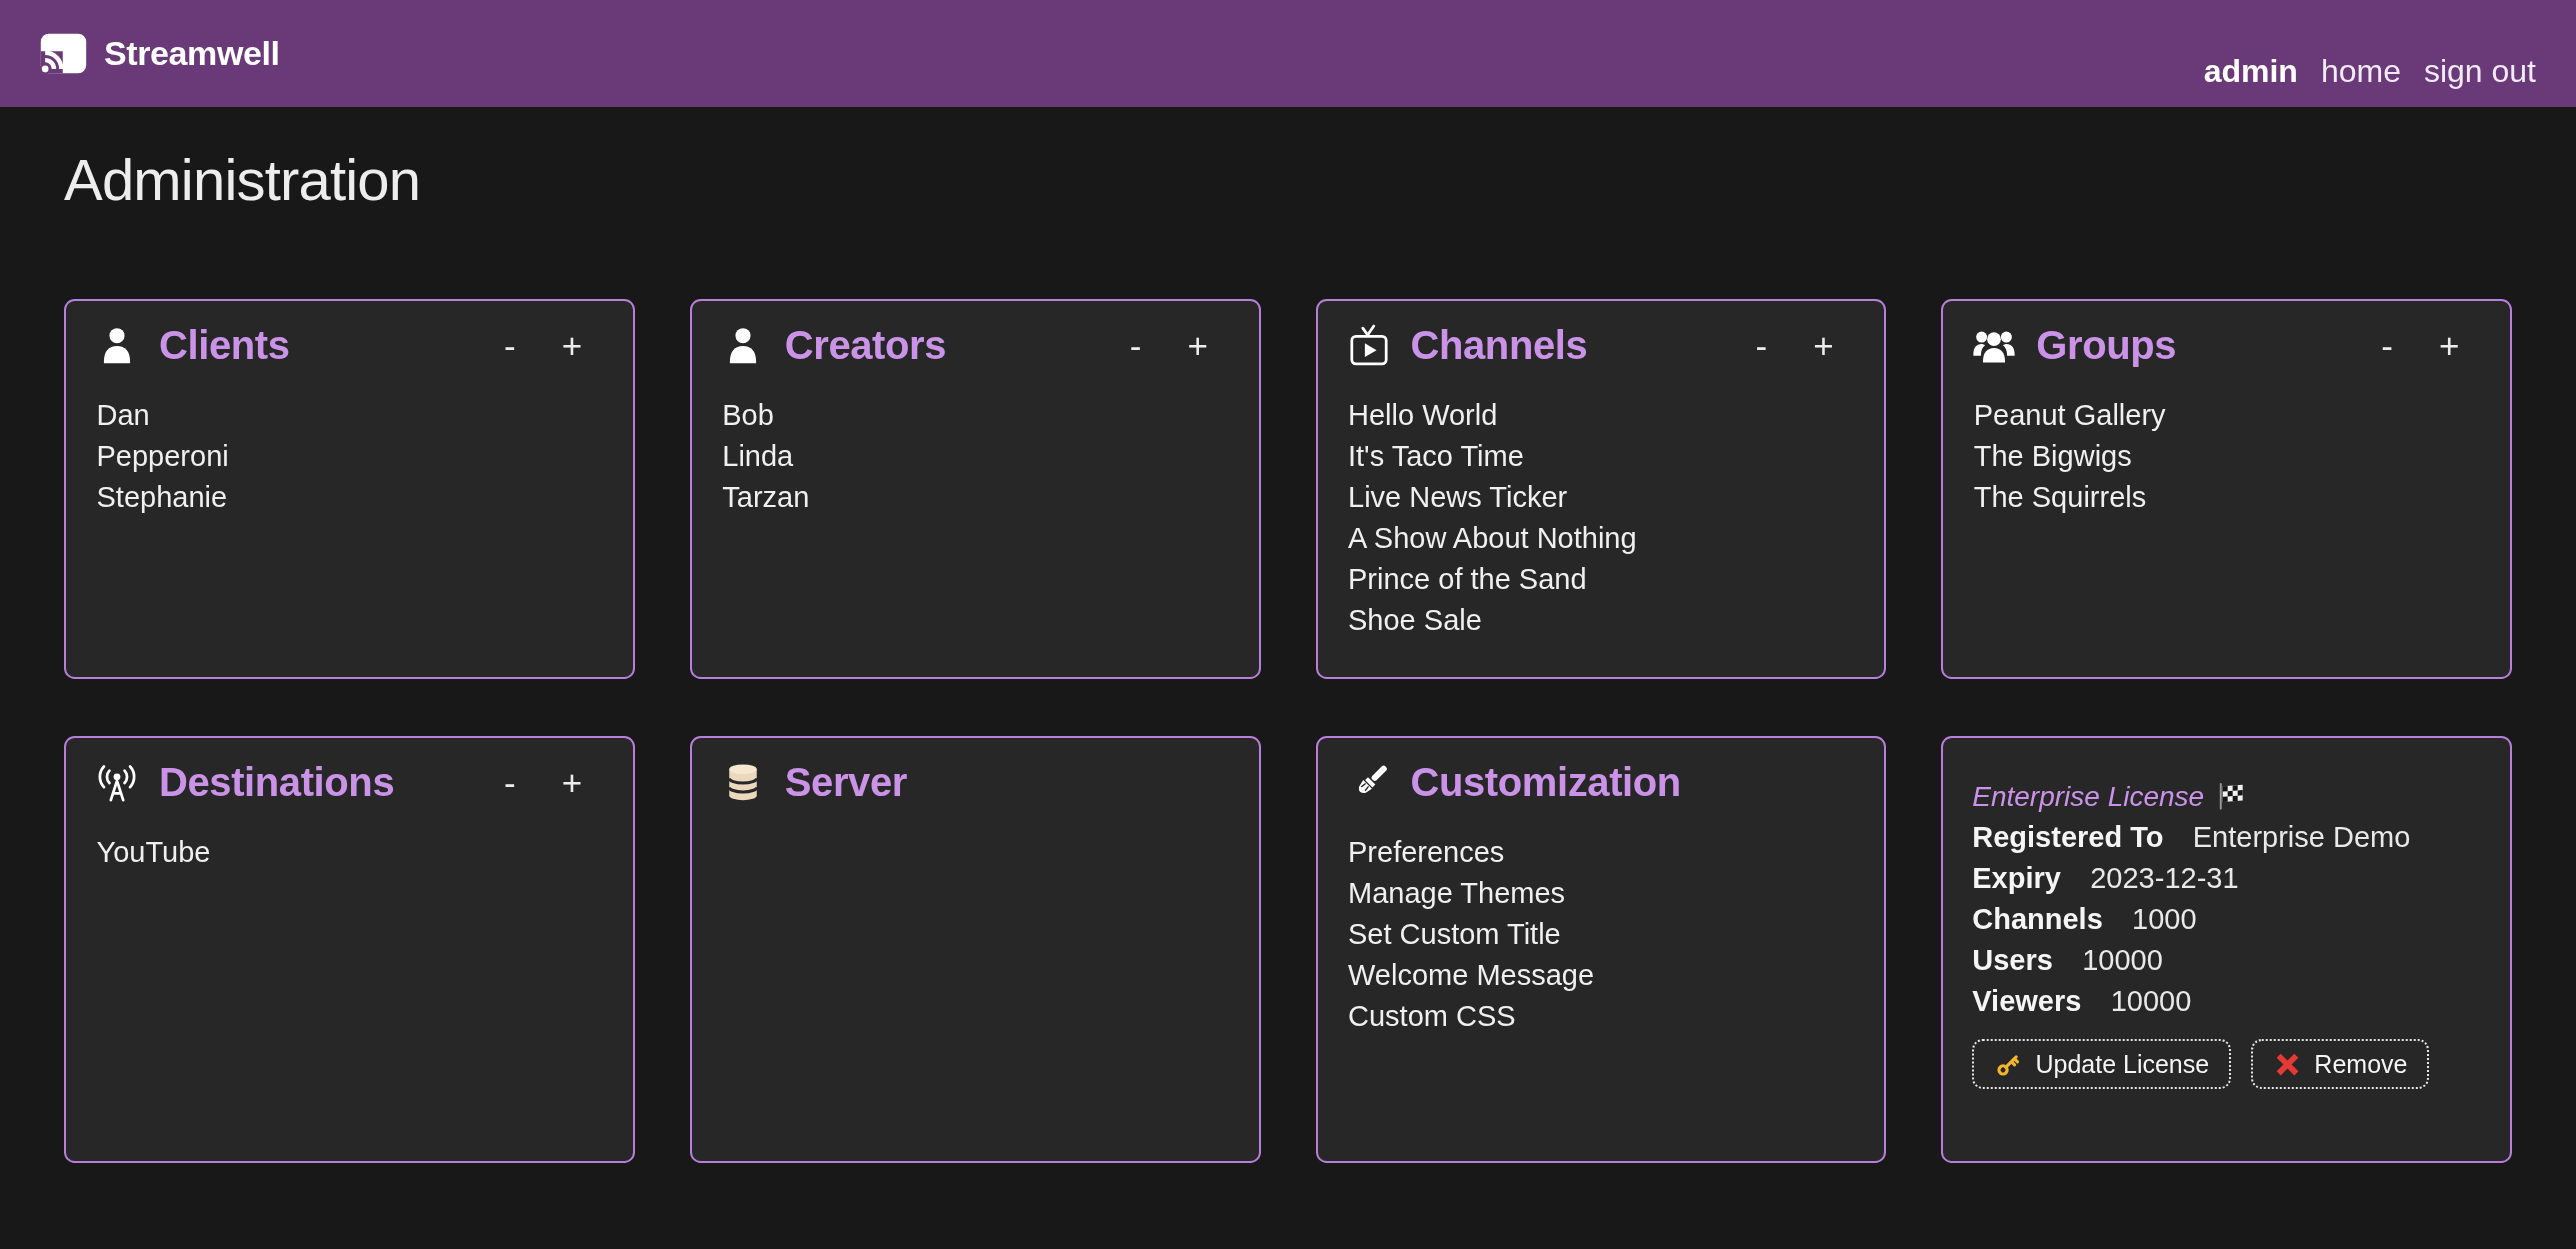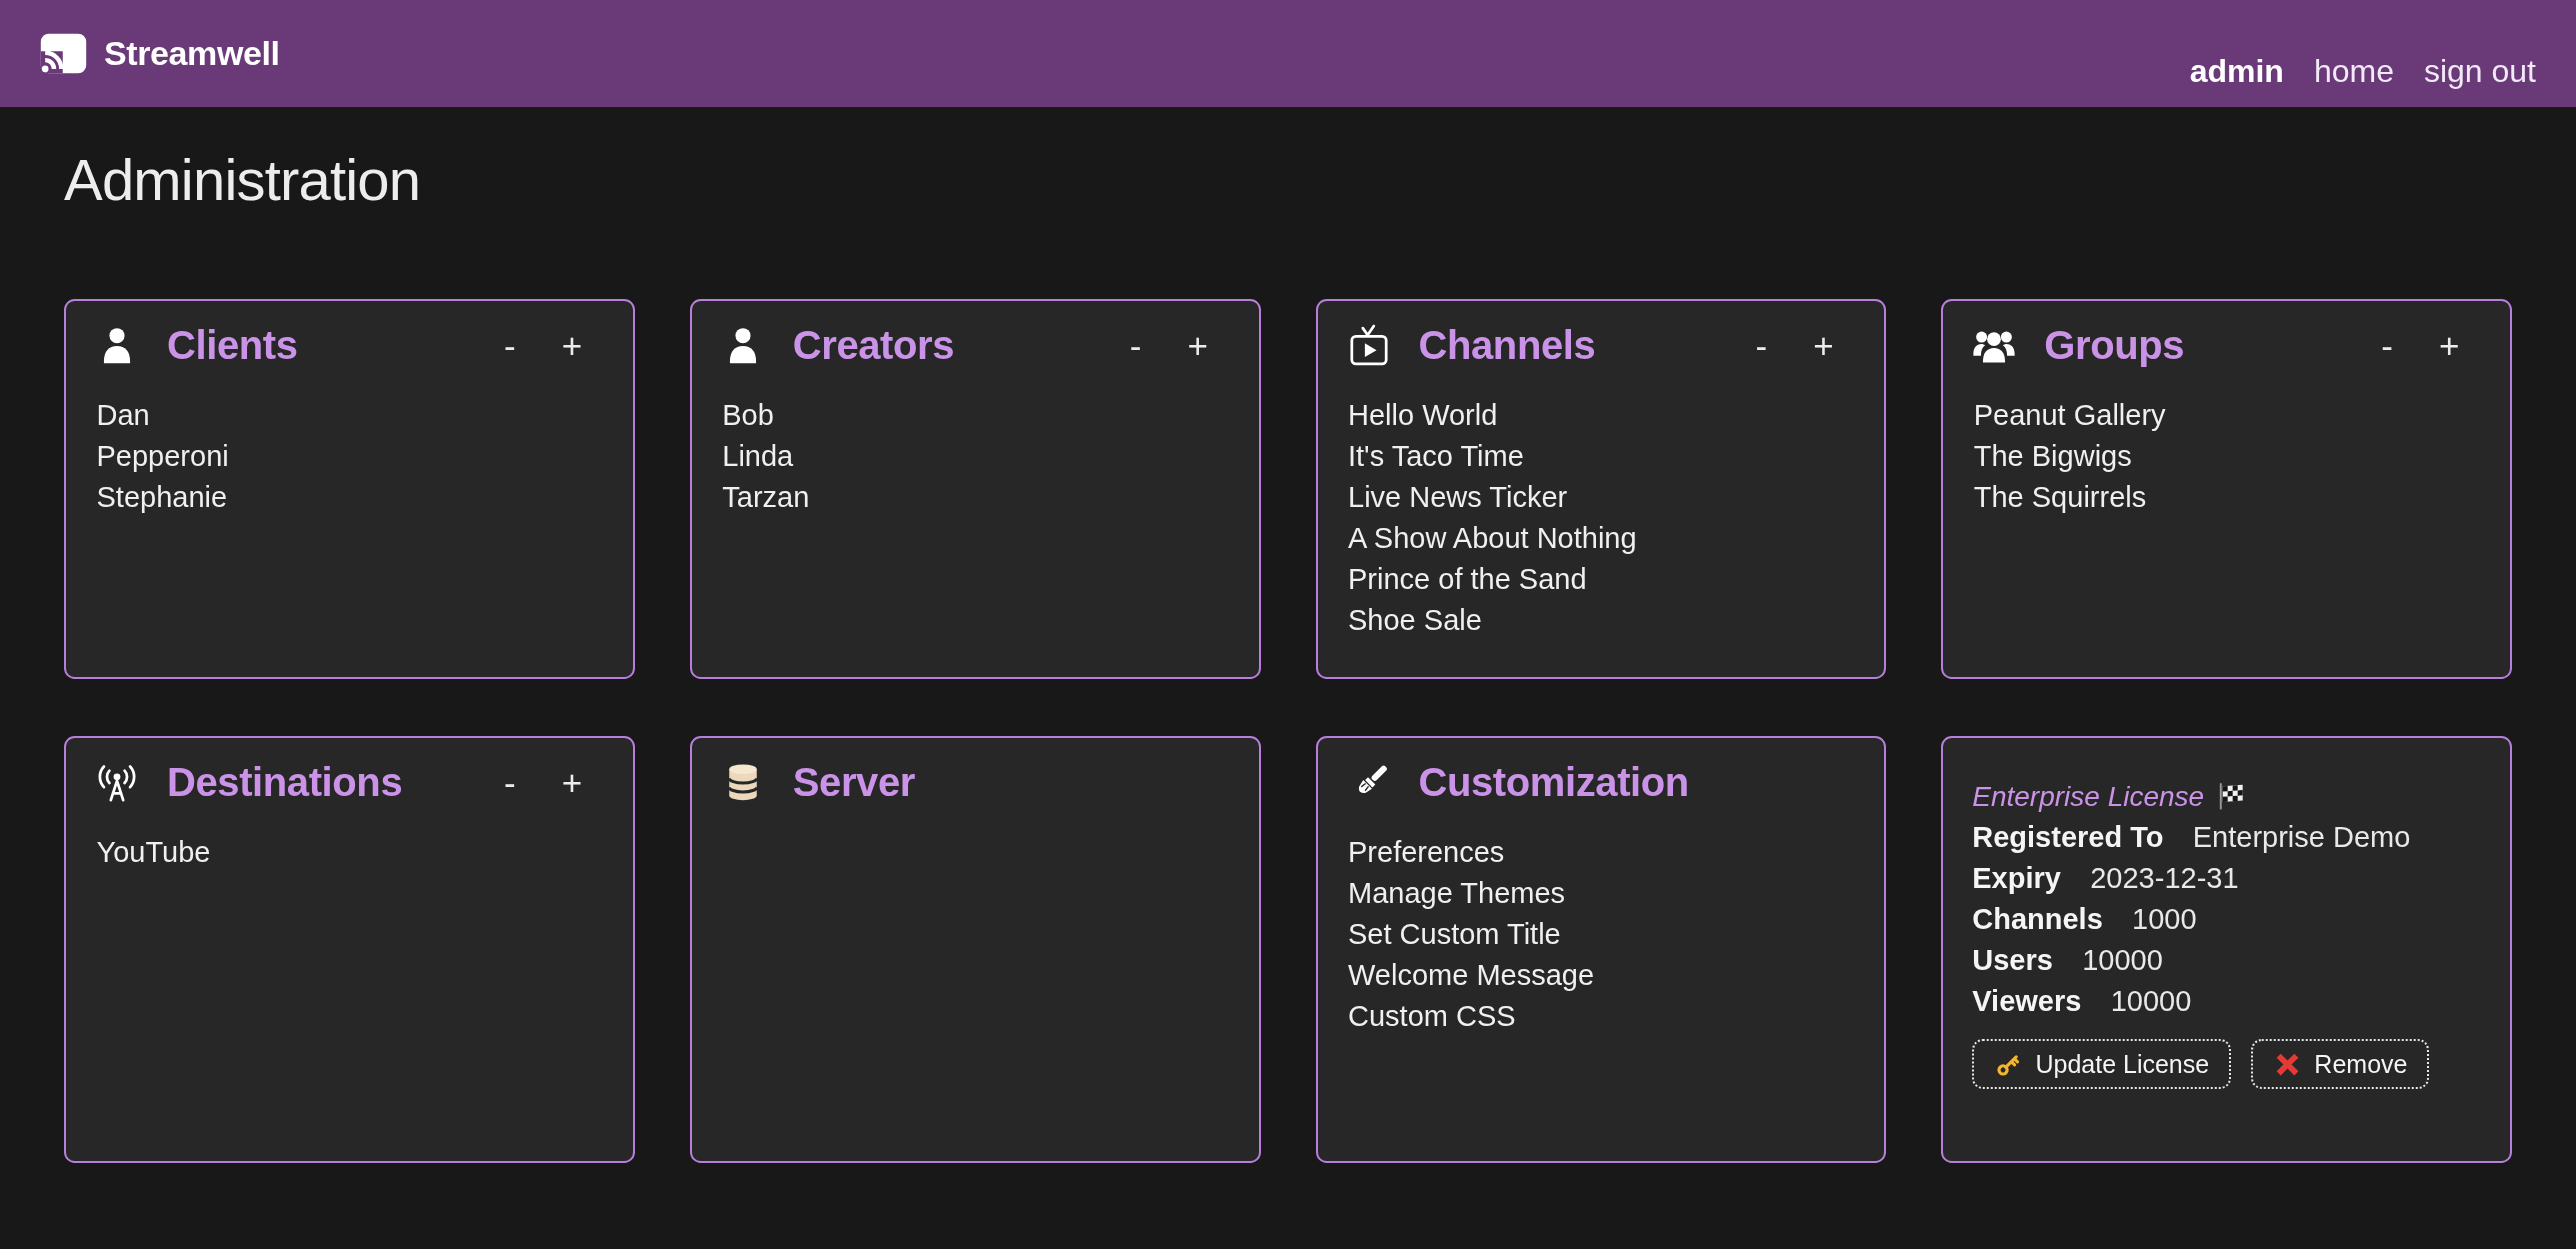--- a/index.html
+++ b/index.html
@@ -19,21 +19,21 @@
     color:var(--text);
     font-family:"Liberation Sans", sans-serif;
   }
   
   .topbar{
     height:107px;background:var(--header_purple);
     display:flex;align-items:center;padding:0 40px;
   }
   .brand{display:flex;align-items:center;gap:17px;cursor:pointer;}
   .brand-name{font-size:34px;font-weight:700;color:#ffffff;letter-spacing:-0.4px;}
-  .topnav{margin-left:auto;display:flex;align-items:center;gap:30px;margin-top:36px;}
+  .topnav{margin-left:auto;display:flex;align-items:center;gap:23px;margin-top:36px;}
   .topnav a{font-size:32px;color:#f2ebf7;text-decoration:none;cursor:pointer;}
   .topnav a.current{font-weight:700;color:#ffffff;}
   
   .content{margin:0 64px;}
   h1.page-title{
     margin:41px 0 0 0;font-size:58px;font-weight:400;
     color:#ededed;line-height:1.1;letter-spacing:-0.8px;
   }
   .grid{
     margin-top:87px;
@@ -42,21 +42,21 @@
     grid-template-rows:380px 427px;
     column-gap:55px;row-gap:57px;
   }
   .card{
     background:var(--card_bg);
     border:2.3px solid var(--card_border);
     border-radius:10.7px;
     padding:21.3px 27.4px 21.3px 29px;
     overflow:hidden;
   }
-  .card-head{display:flex;align-items:center;gap:28px;height:47px;}
+  .card-head{display:flex;align-items:center;gap:20px;height:47px;}
   .card-icon{width:44px;height:44px;flex:0 0 auto;}
   .card-title{margin:0;font-size:40px;font-weight:700;color:var(--title_purple);letter-spacing:-0.4px;}
   .controls{margin-left:auto;display:flex;align-items:center;gap:34px;padding-right:17px;}
   .ctrl{
     background:none;border:none;color:#ececec;font-size:35px;line-height:1;
     font-family:inherit;cursor:pointer;padding:3px 6.1px;
   }
   .card-list{list-style:none;margin:26px 0 0 1.5px;padding:0;}
   .card-item{font-size:29px;line-height:41px;color:#f0f0f0;cursor:pointer;}
   

